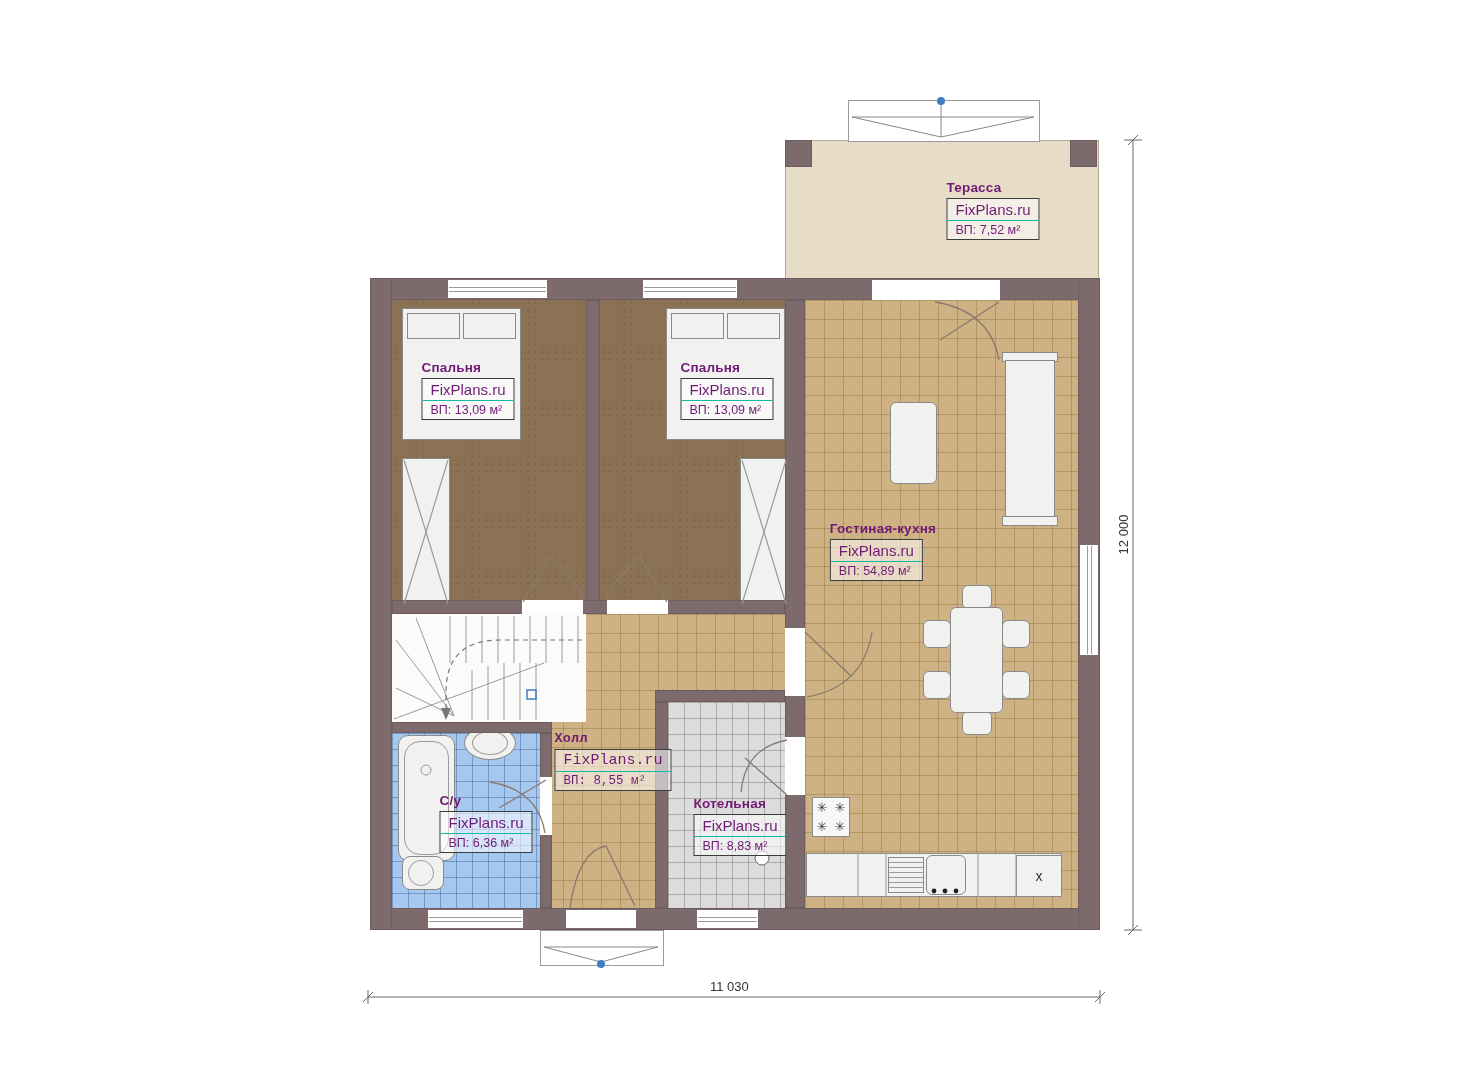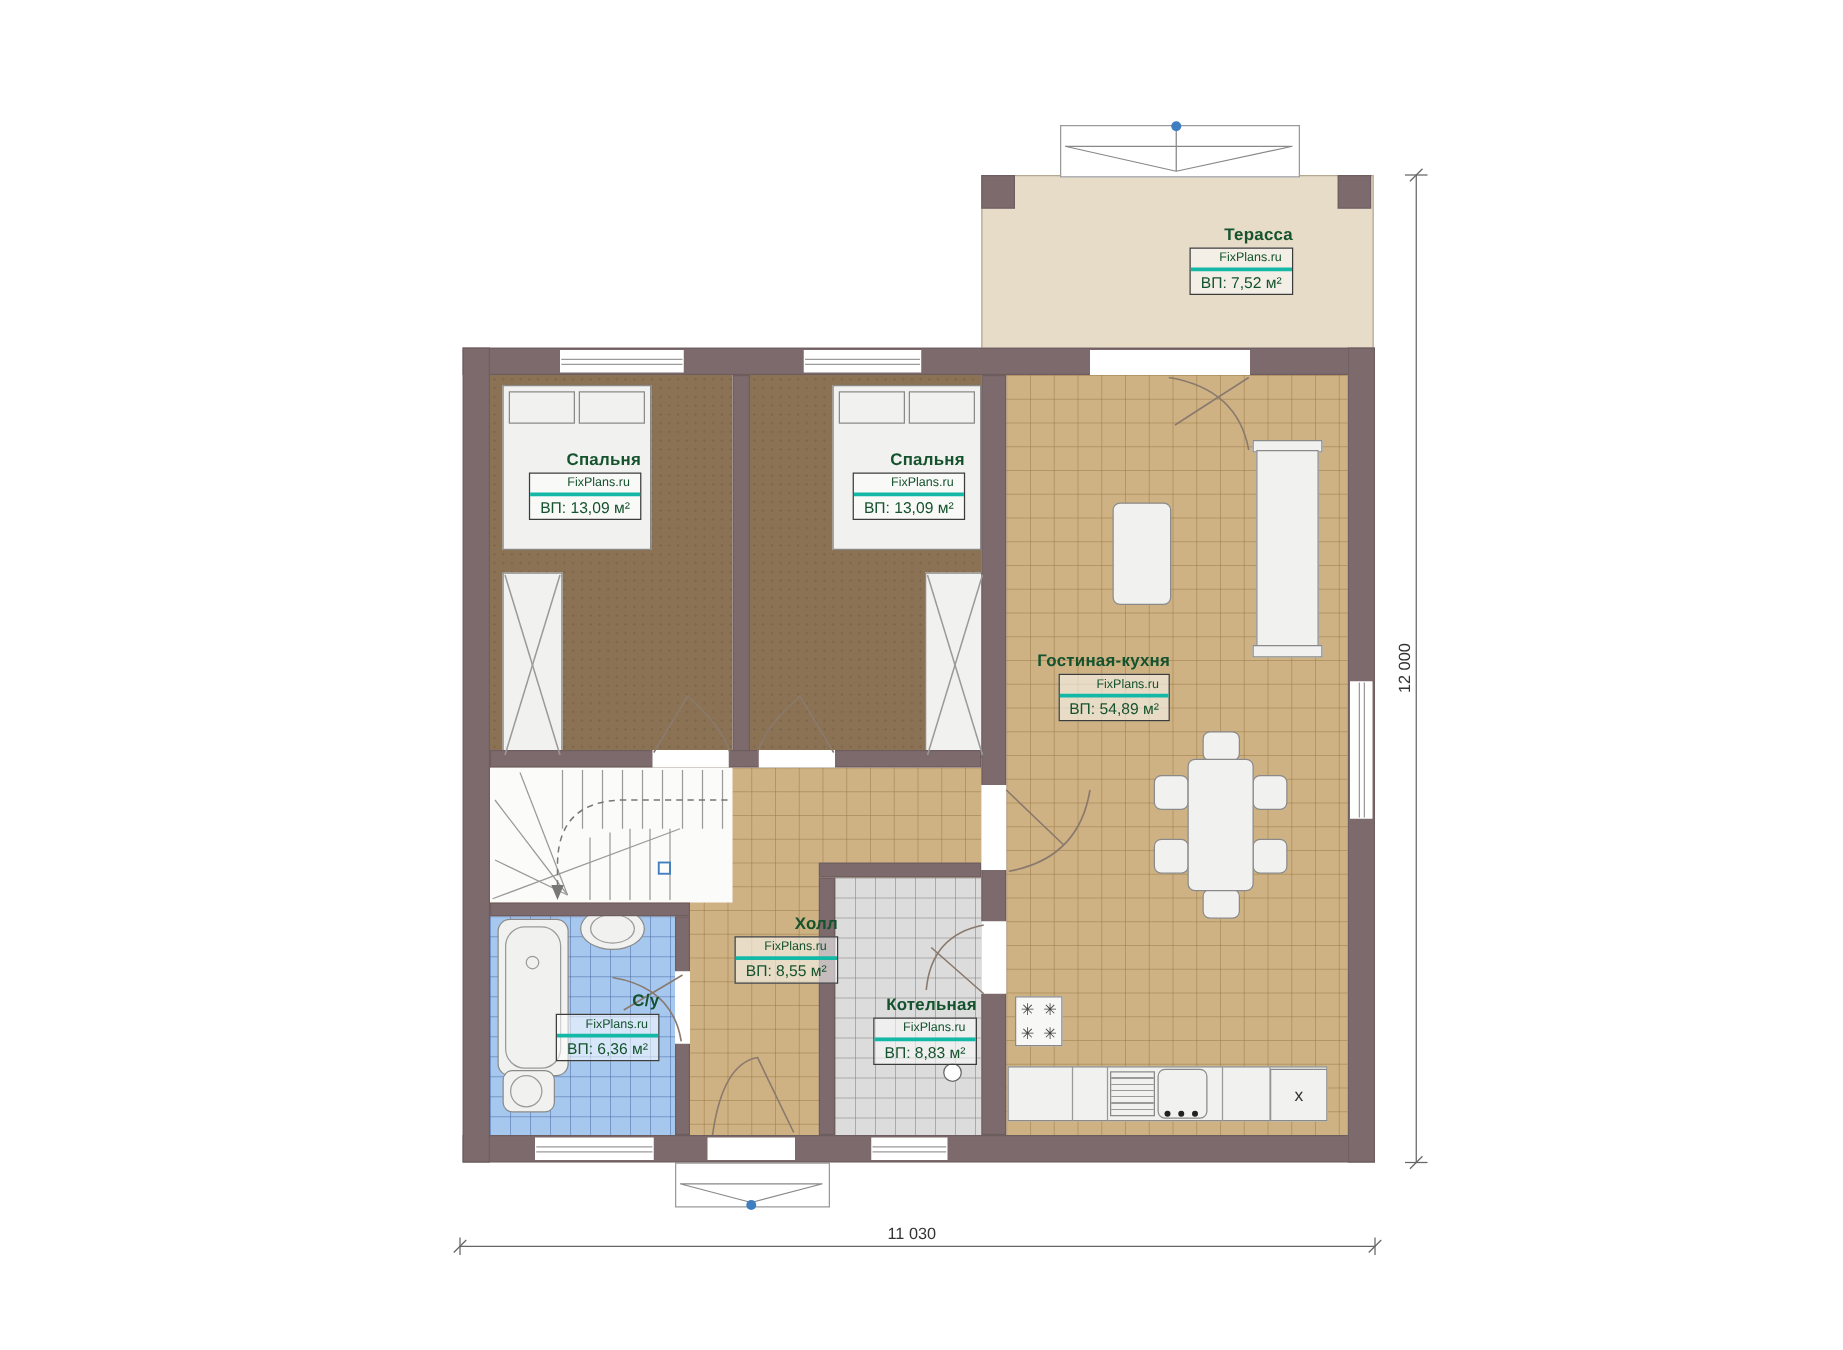--- a/index.html
+++ b/index.html
@@ -37,24 +37,24 @@
   
   .furn{background:#f1f1ef;border:1px solid #8a8a8a;box-sizing:border-box;}
   .round{border-radius:6px;}
   .drainer{background:#f1f1ef;border:1px solid #8a8a8a;box-sizing:border-box;
     background-image:repeating-linear-gradient(#f1f1ef 0 4px, #9a9a9a 4px 5px);}
   .stove{background:#f7f7f5;border:1px solid #8a8a8a;box-sizing:border-box;display:grid;
     grid-template-columns:1fr 1fr;grid-template-rows:1fr 1fr;align-items:center;justify-items:center;
     font-size:13px;color:#444;line-height:1;}
   .fridge{display:flex;align-items:center;justify-content:center;font-size:14px;color:#333;}
   
-  .rlabel{position:absolute;transform:translateX(-50%);text-align:right;color:#14532d;z-index:40;}
+  .rlabel{position:absolute;transform:translateX(-50%);text-align:left;color:#701a75;z-index:40;}
   .rname{font-weight:bold;font-size:13.5px;letter-spacing:.2px;white-space:nowrap;margin-bottom:3px;}
   .rbox{display:inline-block;border:1px solid #3c3c3c;background:rgba(255,255,255,.55);}
-  .rbrand{font-size:10px;padding:2px 8px;border-bottom:3px solid #14b8a6;white-space:nowrap;}
+  .rbrand{font-size:15px;padding:2px 8px;border-bottom:1px solid #14b8a6;white-space:nowrap;}
   .rarea{font-size:12.5px;padding:2px 8px;white-space:nowrap;}
   
   .dim-text{position:absolute;font-size:13px;color:#333;z-index:40;}
   .dim-v{transform:rotate(-90deg);transform-origin:center;}
   svg.lines{position:absolute;left:0;top:0;z-index:30;pointer-events:none;}
   .z1{z-index:1}.z2{z-index:2}.z3{z-index:3}.z4{z-index:4}.z5{z-index:5}
 </style>
 </head>
 <body>
 
@@ -247,21 +247,21 @@
       <div class="rarea">ВП: 13,09 м²</div>
     </div>
   </div>
   <div class="rlabel" style="left:883px;top:521px;">
     <div class="rname">Гостиная-кухня</div>
     <div class="rbox">
       <div class="rbrand">FixPlans.ru</div>
       <div class="rarea">ВП: 54,89 м²</div>
     </div>
   </div>
-  <div class="rlabel" style="left:629px;top:731px;">
+  <div class="rlabel" style="left:613px;top:731px;font-family:Liberation Mono, monospace;">
     <div class="rname">Холл</div>
     <div class="rbox">
       <div class="rbrand">FixPlans.ru</div>
       <div class="rarea">ВП: 8,55 м²</div>
     </div>
   </div>
   <div class="rlabel" style="left:486px;top:793px;">
     <div class="rname">С/у</div>
     <div class="rbox">
       <div class="rbrand">FixPlans.ru</div>

